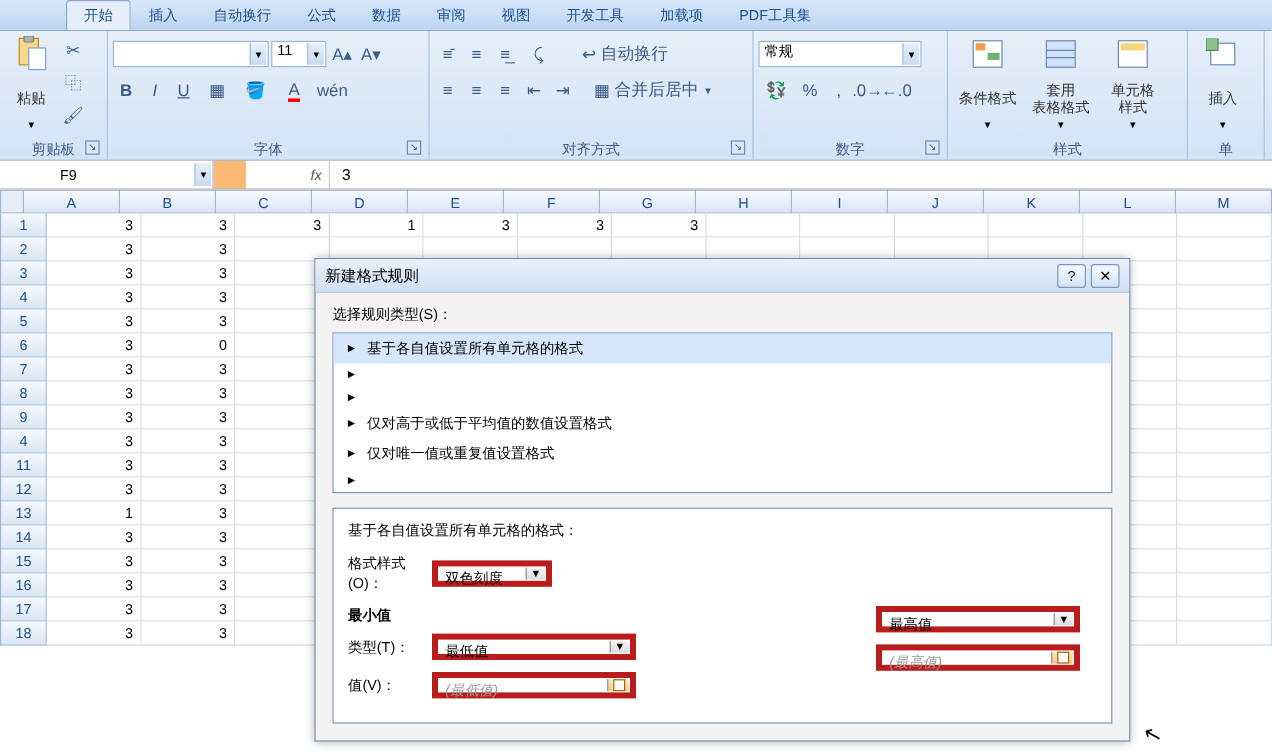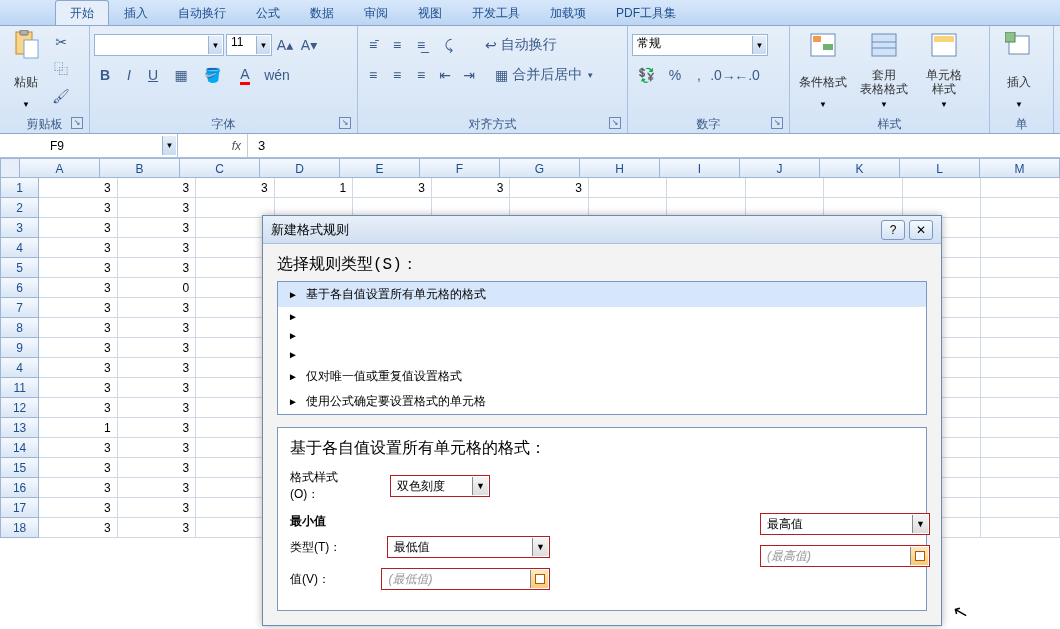--- a/index.html
+++ b/index.html
@@ -21,21 +21,21 @@
   .big-btn .ico { width: 32px; height: 32px; display:flex; align-items:center; justify-content:center; }
   .big-btn span.lbl { margin-top: 2px; font-size: 12px; color: #333; text-align:center; line-height:14px;}
   .small-col { display: flex; flex-direction: column; justify-content: space-around; height: 82px; padding: 0 2px;}
   .small-btn { width: 22px; height: 22px; border: 1px solid transparent; display:flex; align-items:center; justify-content:center; font-size:14px; color:#3b5b88;}
 
   .font-row { display:flex; align-items:center; gap:2px; height:26px;}
   .font-select { height:22px; border:1px solid #99b3d6; background:#fff; font-size:12px; padding:0 18px 0 4px; position:relative;}
   .drop { position:absolute; right:1px; top:1px; bottom:1px; width:14px; display:flex; align-items:center; justify-content:center; background:linear-gradient(#e6eff9,#c9dbf1); border-left:1px solid #99b3d6; font-size:8px;}
 
   
-  .fbar { height: 24px; border-bottom: 1px solid #a9c1e0; display: flex; align-items: stretch; background:#fdba74;}
+  .fbar { height: 24px; border-bottom: 1px solid #a9c1e0; display: flex; align-items: stretch; background:#fdba74;gap:27px;}
   .namebox { width: 178px; border-right:1px solid #a9c1e0; display:flex; align-items:center; padding-left:50px; background:#fff; position:relative;}
   .namebox .drop { position:absolute; right:1px; top:2px; bottom:2px;}
   .fx-area { display:flex; align-items:center; flex:1; background:#fff;justify-content:space-between;}
   .fx-ico { width:70px; display:flex; align-items:center; justify-content:flex-end; padding-right:6px; font-style:italic; color:#555; border-right:1px solid #ccc; height:100%;}
   .formula-input { flex:1; padding-left:10px; font-size:13px; color:#000;}
 
   
   .sheet { position: relative; overflow: hidden; height: calc(629px - 26px - 108px - 24px); }
   .thead { display:flex; height:20px;}
   .corner { width:40px; background:#e6eff9; border:1px solid #9eb6d4;}
@@ -44,29 +44,29 @@
   .trow { display:flex; height:20px;}
   .rowh { width:40px; background:linear-gradient(#f5f9fe,#d9e6f5); border:1px solid #9eb6d4; border-top:none; text-align:center; line-height:20px; font-size:12px; color:#1d4e8f;}
   .cell { width:80px; border-right:1px solid #d0d7e5; border-bottom:1px solid #d0d7e5; padding-right:6px; text-align:right; line-height:20px; font-size:12px; background:#fff;}
 
   
   .dialog { position:absolute; left:262px; top:215px; width:680px; background:#f3f3f3; border:1px solid #6d8ab0; box-shadow:0 0 8px rgba(0,0,0,.3);}
   .dlg-title { height:28px; background:linear-gradient(#e8f0fa,#d0dff0); border-bottom:1px solid #a9c1e0; display:flex; align-items:center; padding:0 8px; font-size:13px;}
   .dlg-title .spacer{flex:1;}
   .dlg-title .dlg-btn { width:24px; height:20px; border:1px solid #7a98c0; background:linear-gradient(#f5f9fe,#d3e2f3); margin-left:4px; display:flex; align-items:center; justify-content:center; font-size:12px; border-radius:3px;}
   .dlg-body { padding:10px 14px 14px;}
-  .dlg-label { margin-bottom:6px; font-size:16px;font-family:Liberation Mono, monospace;}
+  .dlg-label { margin-bottom:6px; font-size:12px;}
   .rule-list { border:1px solid #7a98c0; background:#fff; margin-bottom:12px;}
   .rule-item { padding:4px 10px; font-size:12px; display:flex; align-items:center; gap:8px; cursor:pointer;}
   .rule-item.sel { background:#d6e6fb;}
   .tri { font-size:10px; }
   .edit-area { border:1px solid #7a98c0; padding:10px 12px; background:#fff;}
   .edit-area .line { display:flex; align-items:center; margin-bottom:10px; font-size:12px;}
   .edit-area .line .lab { width:70px;}
-  .combo { position:relative; height:22px; border:1px solid #b91c1c; background:#fff; padding:0 20px 0 6px; line-height:20px; font-size:12px;margin-left:30px;}
+  .combo { position:relative; height:22px; border:5px solid #b91c1c; background:#fff; padding:0 20px 0 6px; line-height:20px; font-size:12px;}
   .combo .drop, .cbdrop { position:absolute; right:1px; top:1px; bottom:1px; width:16px; border-left:1px solid #888; background:linear-gradient(#f5f5f5,#ddd); display:flex; align-items:center; justify-content:center; font-size:9px;}
   .ref-btn { position:absolute; right:1px; top:1px; bottom:1px; width:18px; border-left:1px solid #888; background:linear-gradient(#fde9bf,#f8c978); display:flex; align-items:center; justify-content:center;}
   .ref-ico{ width:10px; height:10px; border:1px solid #b05a00; background:#fff;}
   .two-col { display:flex; gap:180px;}
   .col-block { flex:0 0 auto;}
   .colhead { font-weight:bold; margin-bottom:6px;}
   .input-dis { color:#999; font-style:italic;}
 
   
   .cursor-arrow { position:absolute; right:92px; bottom:6px; font-size:18px; color:#000; transform:rotate(-15deg);}
@@ -625,50 +625,50 @@
           <span>基于各自值设置所有单元格的格式</span>
         </div>
         <div class="rule-item">
           <span class="tri">►</span>
         </div>
         <div class="rule-item">
           <span class="tri">►</span>
         </div>
         <div class="rule-item">
           <span class="tri">►</span>
+          <span>仅对高于或低于平均值的数值设置格式</span>
         </div>
         <div class="rule-item">
           <span class="tri">►</span>
           <span>仅对唯一值或重复值设置格式</span>
         </div>
         <div class="rule-item">
           <span class="tri">►</span>
-          <span>使用公式确定要设置格式的单元格</span>
         </div>
       </div>
 
     <div class="edit-area">
-      <div style="margin-bottom:10px;font-size:16px">基于各自值设置所有单元格的格式：</div>
+      <div style="margin-bottom:10px;font-size:12px">基于各自值设置所有单元格的格式：</div>
       <div class="line">
         <span class="lab">格式样式(O)：</span>
         <div class="combo" style="width:100px">
           <span>双色刻度</span>
           <span class="cbdrop">▼</span>
         </div>
       </div>
       <div class="two-col">
         <div class="col-block" style="width:260px">
           <div class="colhead">最小值</div>
           <div class="line">
               <span class="lab">类型(T)：</span>
             <div class="combo" style="width:170px"><span>最低值</span><span class="cbdrop">▼</span></div>
           </div>
           <div class="line">
               <span class="lab">值(V)：</span>
-            <div class="combo" style="width:188px"><span class="input-dis">(最低值)</span><span class="ref-btn">
+            <div class="combo" style="width:170px"><span class="input-dis">(最低值)</span><span class="ref-btn">
                   <span class="ref-ico"></span>
                 </span></div>
           </div>
 
         </div>
         <div class="col-block" style="width:200px">
           <div class="line">
             <div class="combo" style="width:170px"><span>最高值</span><span class="cbdrop">▼</span></div>
           </div>
           <div class="line">

